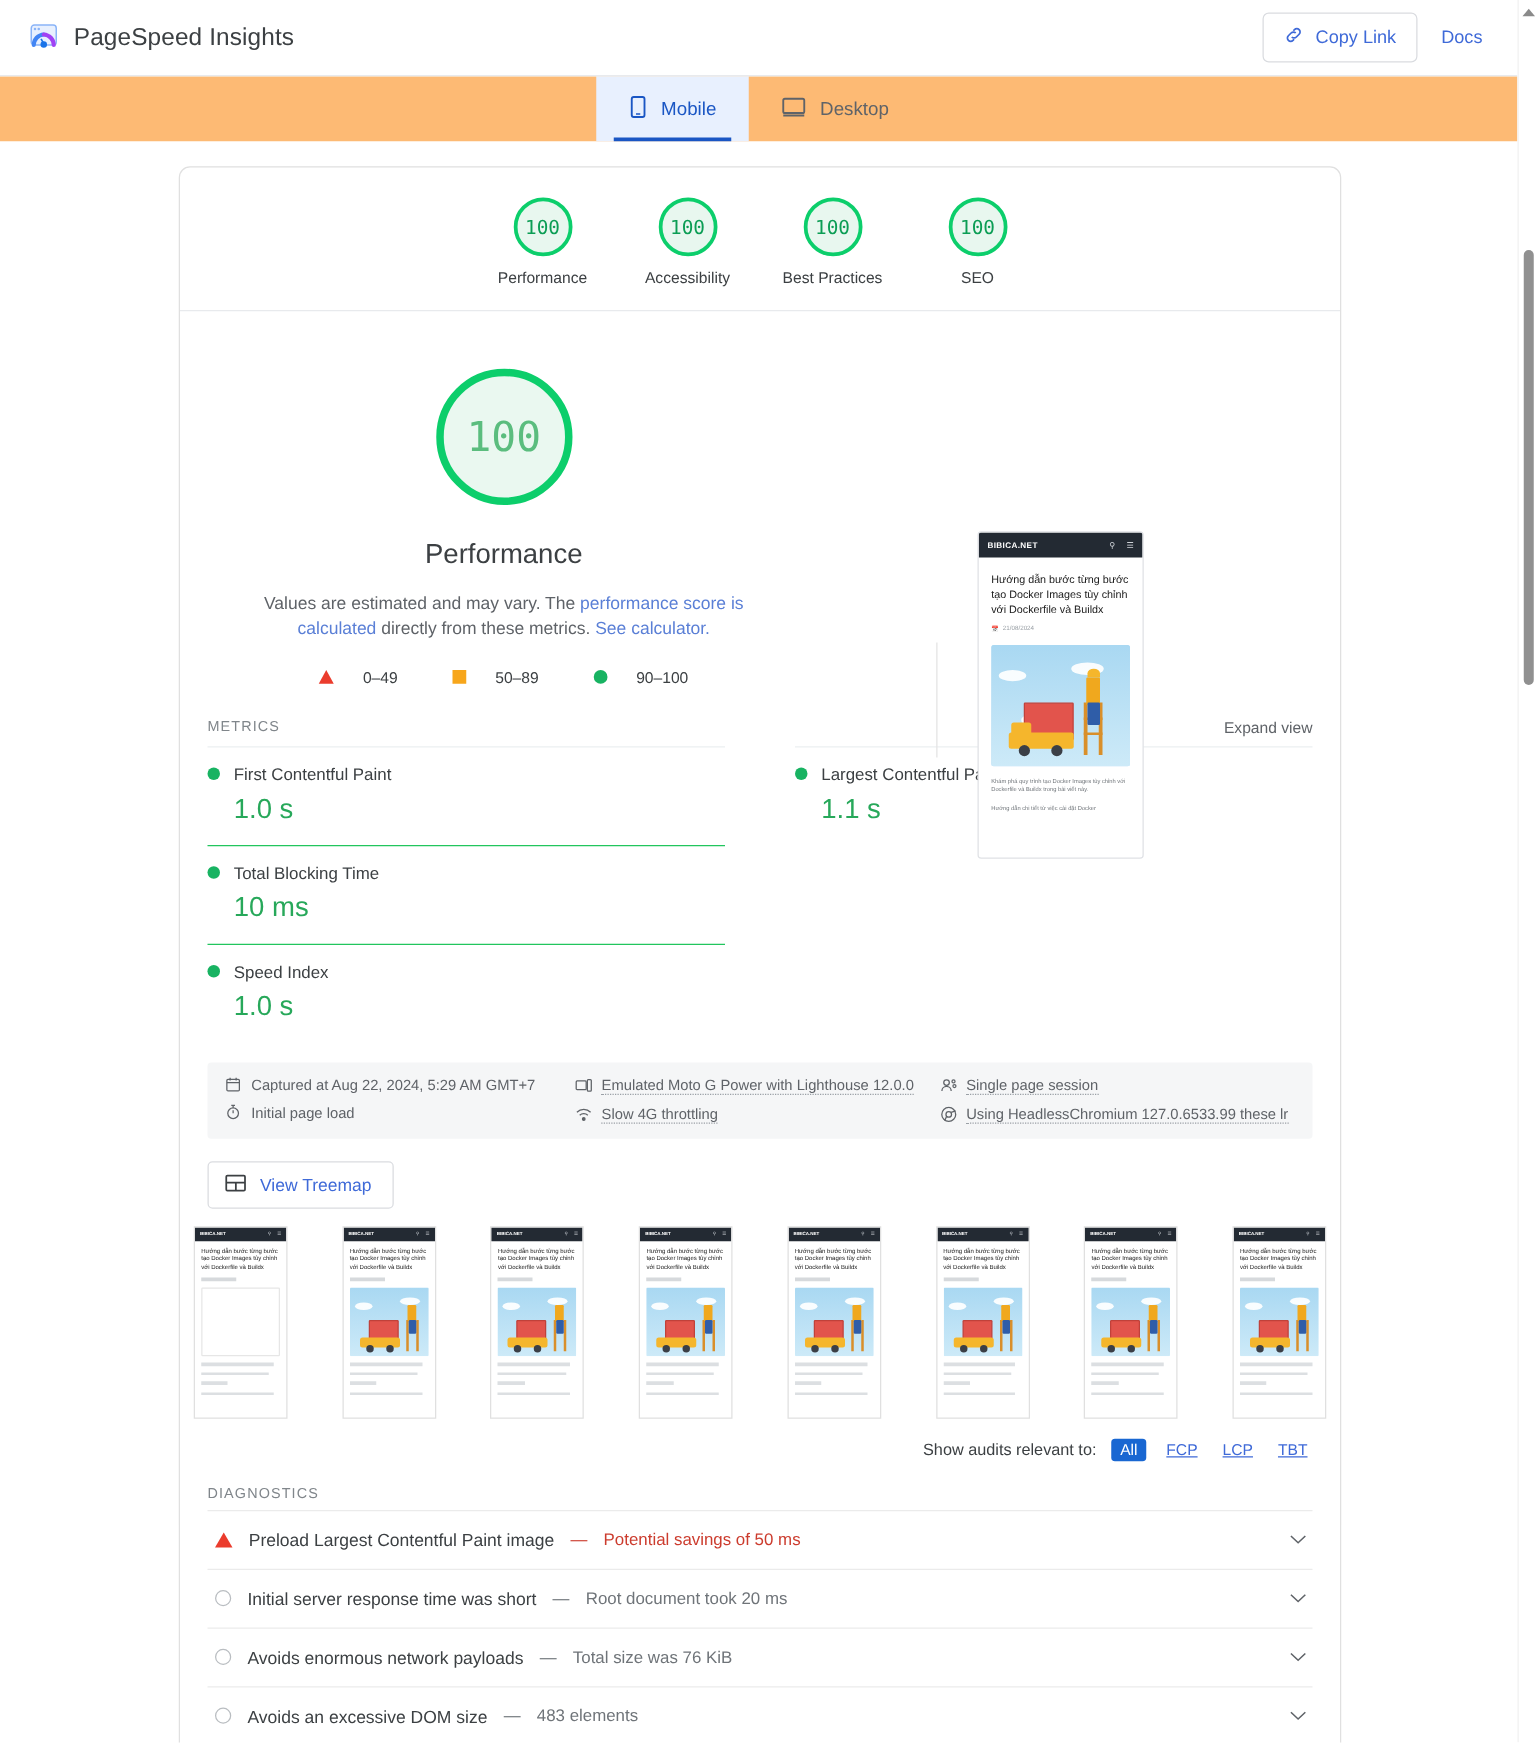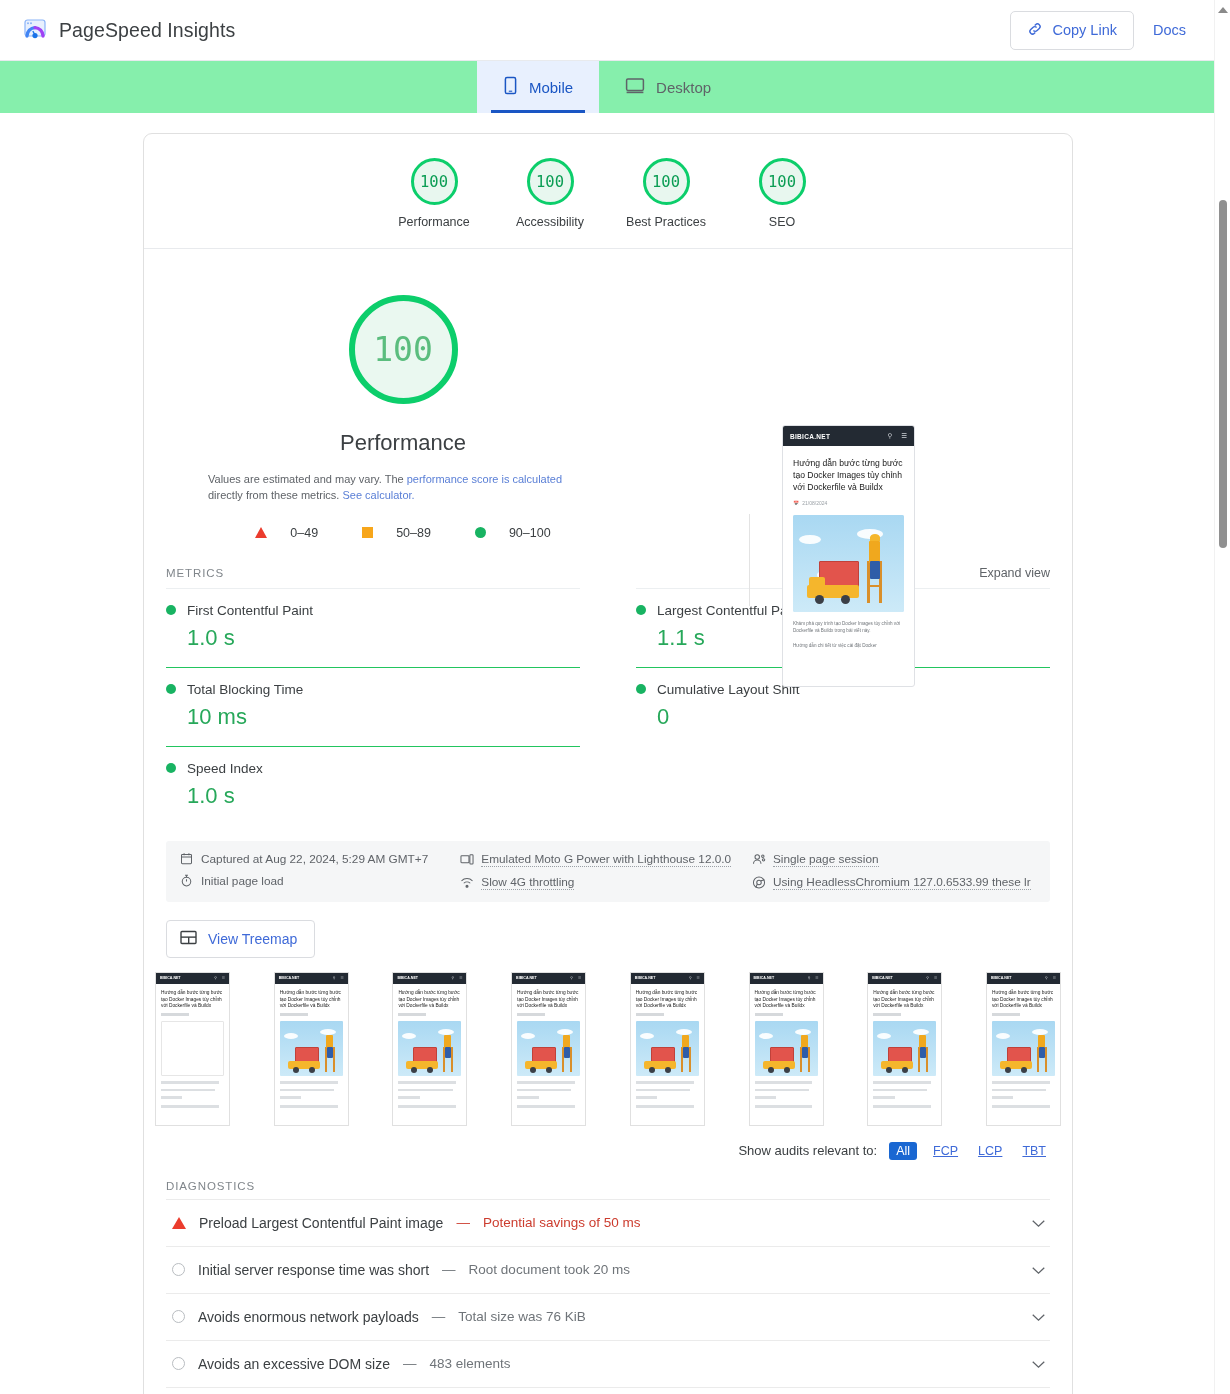--- a/index.html
+++ b/index.html
@@ -23,21 +23,21 @@
   .copy-link {
     display:flex; align-items:center; gap:9px;
     border:1px solid #dadce0; border-radius:5px;
     padding:9px 16px; font-size:14.5px; color:#3f6ad8; background:#fff; cursor:pointer;
   }
   .docs { font-size:14.5px; color:#3f6ad8; cursor:pointer; padding:0 6px; }
 
   
   .tabbar {
     position:absolute; top:61px; left:0; width:1214px; height:52px;
-    background:#86efac; display:flex; justify-content:center; align-items:stretch; z-index:35;
+    background:#fdba74; display:flex; justify-content:center; align-items:stretch; z-index:35;
   }
   .tab {
     display:flex; align-items:center; gap:11px;
     padding:0 26px; font-size:15px; color:#5f6368; cursor:pointer; position:relative;
   }
   .tab.active { background:#e8f0fe; color:#1a56c4; }
   .tab.active::after {
     content:""; position:absolute; left:14px; right:14px; bottom:0; height:3px; background:#1a56c4;
   }
 
@@ -71,22 +71,22 @@
   .gauge-area { position:relative; padding:46px 0 8px; }
   .gauge-wrap { width:470px; margin-left:24px; display:flex; flex-direction:column; align-items:center; }
   .gauge {
     width:109px; height:109px; border-radius:50%;
     border:6px solid #0cce6b; background:#eaf8f0;
     display:flex; align-items:center; justify-content:center;
     font-family:"DejaVu Sans Mono", monospace; font-size:33px; color:#5bbd7e;
   }
   .gauge-title { margin-top:26px; font-size:22px; color:#3c4043; }
   .gauge-note {
-    margin-top:16px; width:390px; text-align:left;
-    font-size:11px; line-height:1.45; color:#5f6368;
+    margin-top:16px; width:390px; text-align:center;
+    font-size:14px; line-height:1.45; color:#5f6368;
   }
   .gauge-note a { color:#5a7fd6; text-decoration:none; }
   .legend { margin-top:22px; display:flex; gap:44px; align-items:center; font-size:12.5px; color:#3c4043; }
   .legend span { display:flex; align-items:center; gap:23px; }
   .tri { width:0;height:0;border-left:6px solid transparent;border-right:6px solid transparent;border-bottom:11px solid #eb3c2d; }
   .sq  { width:11px;height:11px;background:#f7a61b; }
   .dot { width:11px;height:11px;border-radius:50%;background:#18b362; }
 
   .vrule { position:absolute; top:265px; left:605px; width:1px; height:92px; background:#e3e3e3; }
 
@@ -371,27 +371,20 @@
         </div>
       </div>
       <div class="mcol right">
         <div class="mrow">
           <div class="mrow-head">
               <span class="mdot"></span>
             <span class="mname">Largest Contentful Paint</span>
             </div>
           <div class="mval">1.1 s</div>
         </div>
-        <div class="mrow">
-          <div class="mrow-head">
-              <span class="mdot"></span>
-            <span class="mname">Cumulative Layout Shift</span>
-            </div>
-          <div class="mval">0</div>
-        </div>
       </div>
     </div>
 
     <div class="envbar">
       <div class="envcol c1">
         <div class="envitem">
           <span class="envicon">
             <svg width="13" height="13" viewBox="0 0 14 14" fill="none" stroke="#5f6368" stroke-width="1.1">
               <rect x="1.6" y="2.6" width="10.8" height="10" rx="1"></rect>
                 <line x1="1.6" y1="5.4" x2="12.4" y2="5.4"></line>

